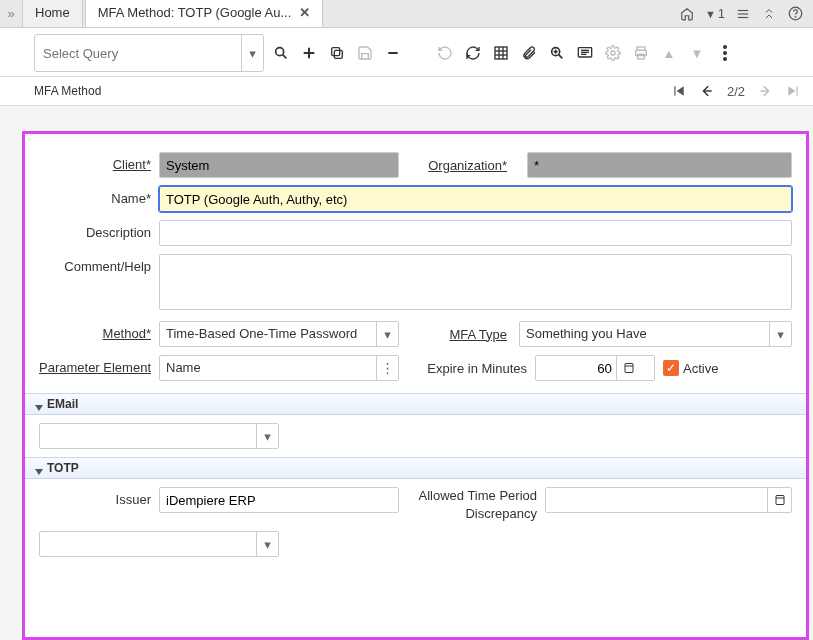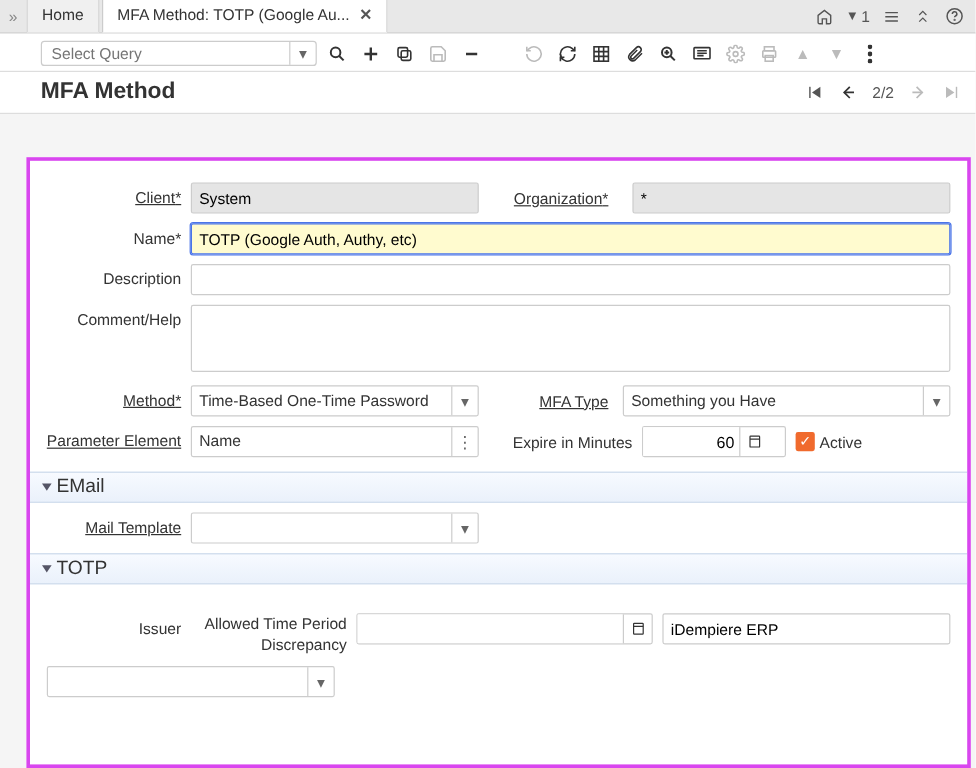--- a/index.html
+++ b/index.html
@@ -73,21 +73,21 @@
   .toolbar-wrap {
     background: #fff;
     border-bottom: 1px solid #ddd;
     padding: 6px 10px 4px 34px;
     display: flex;
     align-items: center;
     gap: 8px;
   }
   .select-query {
     width: 230px;
-    height: 21px;
+    height: 38px;
     border: 1px solid #ccc;
     border-radius: 3px;
     display: flex;
     align-items: center;
     background: #fff;
   }
   .select-query input {
     border: none; outline: none;
     flex: 1;
     padding: 0 8px;
@@ -114,21 +114,21 @@
   }
   .toolbar-icons .tic.disabled { color: #bbb; cursor: default; }
   
   .header-row {
     display: flex;
     align-items: center;
     padding: 6px 12px 6px 34px;
     background: #fff;
     border-bottom: 1px solid #ddd;
   }
-  .header-title { font-weight: bold; font-size: 19px; text-align: center; }
+  .header-title { font-weight: normal; font-size: 12px; text-align: center; }
   .header-nav {
     margin-left: auto;
     display: flex; align-items: center;
     gap: 12px; color: #555;
   }
   
   .content {
     position: absolute;
     top: 96px; bottom: 0;
     left: 22px; right: 4px;
@@ -157,21 +157,21 @@
     width: 100%;
     border: 1px solid #ccc;
     border-radius: 2px;
     padding: 4px 6px;
     font-size: 13px;
     font-family: inherit;
     background: #fff;
     height: 26px;
   }
   .ta { height: 56px; resize: none; }
-  .inp.ro { background: #e5e5e5; }
+  .inp.ro { background: #a3a3a3; }
   .inp.hl { background: #fffbcf; border-color: #4a74e8; outline: 1px solid #4a74e8;}
   .combo {
     display:flex; align-items:stretch;
     border:1px solid #ccc; border-radius:2px;
     height:26px; background:#fff;
     flex:1;
   }
   .combo span.v { flex:1; padding:4px 6px;}
   .combo .dd { width:22px; border-left:1px solid #ccc; display:flex;align-items:center;justify-content:center;color:#666;}
   .numfld {
@@ -187,22 +187,22 @@
   .chk .box {
     width:16px;height:16px;background:#f06a2d;border-radius:2px;
     display:flex;align-items:center;justify-content:center;color:#fff;font-size:12px;
   }
   
   .section {
     background: linear-gradient(#f7faff,#eaf1fb);
     border-top:1px solid #c9d7ea;
     border-bottom:1px solid #c9d7ea;
     padding:3px 10px;
-    font-weight:normal; font-size:16px;
-    display:flex; align-items:center; gap:4px;
+    font-weight:bold; font-size:12px;
+    display:flex; align-items:flex-end; gap:4px;
     cursor:pointer;
   }
   .triangle {
     width:0;height:0;
     border-left:4px solid transparent;
     border-right:4px solid transparent;
     border-top:6px solid #556;
   }
   svg { display:block; }
 </style>
@@ -471,52 +471,51 @@
       </div>
     </div>
   </div>
 
   <div class="section">
     <div class="triangle"></div>
     <span>EMail</span>
   </div>
   <div class="form-area" style="padding-top:8px;padding-bottom:8px;">
     <div class="row" style="margin-bottom:0;">
-      <div class="lbl u">Mail Template</div>
       <div style="flex:0 0 240px;">
         <div class="combo">
           <span class="v"></span>
           <div class="dd">▾</div>
         </div>
       </div>
     </div>
   </div>
 
   <div class="section">
     <div class="triangle"></div>
     <span>TOTP</span>
   </div>
-  <div class="form-area" style="padding-top:24px;">
+  <div class="form-area" style="padding-top:8px;">
     <div class="row">
       <div class="lbl">Issuer</div>
+      <div style="flex:0 0 240px;">
+        <input class="inp" value="iDempiere ERP" style="">
+      </div>
       <div style="flex:1; display:flex; align-items:flex-start; gap:8px;">
         <div style="width:130px;text-align:right;line-height:1.4;">Allowed Time Period Discrepancy</div>
         <div class="numfld" style="flex:1;width:auto;">
           <input style="flex: 1 1 0%; width: auto;">
           <div class="cal">
             <svg width="12" height="12" viewBox="0 0 24 24" fill="none" stroke="#333" stroke-width="2">
                 <rect x="4" y="3" width="16" height="18" rx="1"></rect>
                 <line x1="4" y1="8" x2="20" y2="8"></line>
               </svg>
           </div>
         </div>
       </div>
-      <div style="flex:0 0 240px;">
-        <input class="inp" value="iDempiere ERP" style="">
-      </div>
     </div>
     <div class="row">
       <div style="flex:0 0 240px;">
         <div class="combo">
           <span class="v"></span>
           <div class="dd">▾</div>
         </div>
       </div>
     </div>
   </div>

